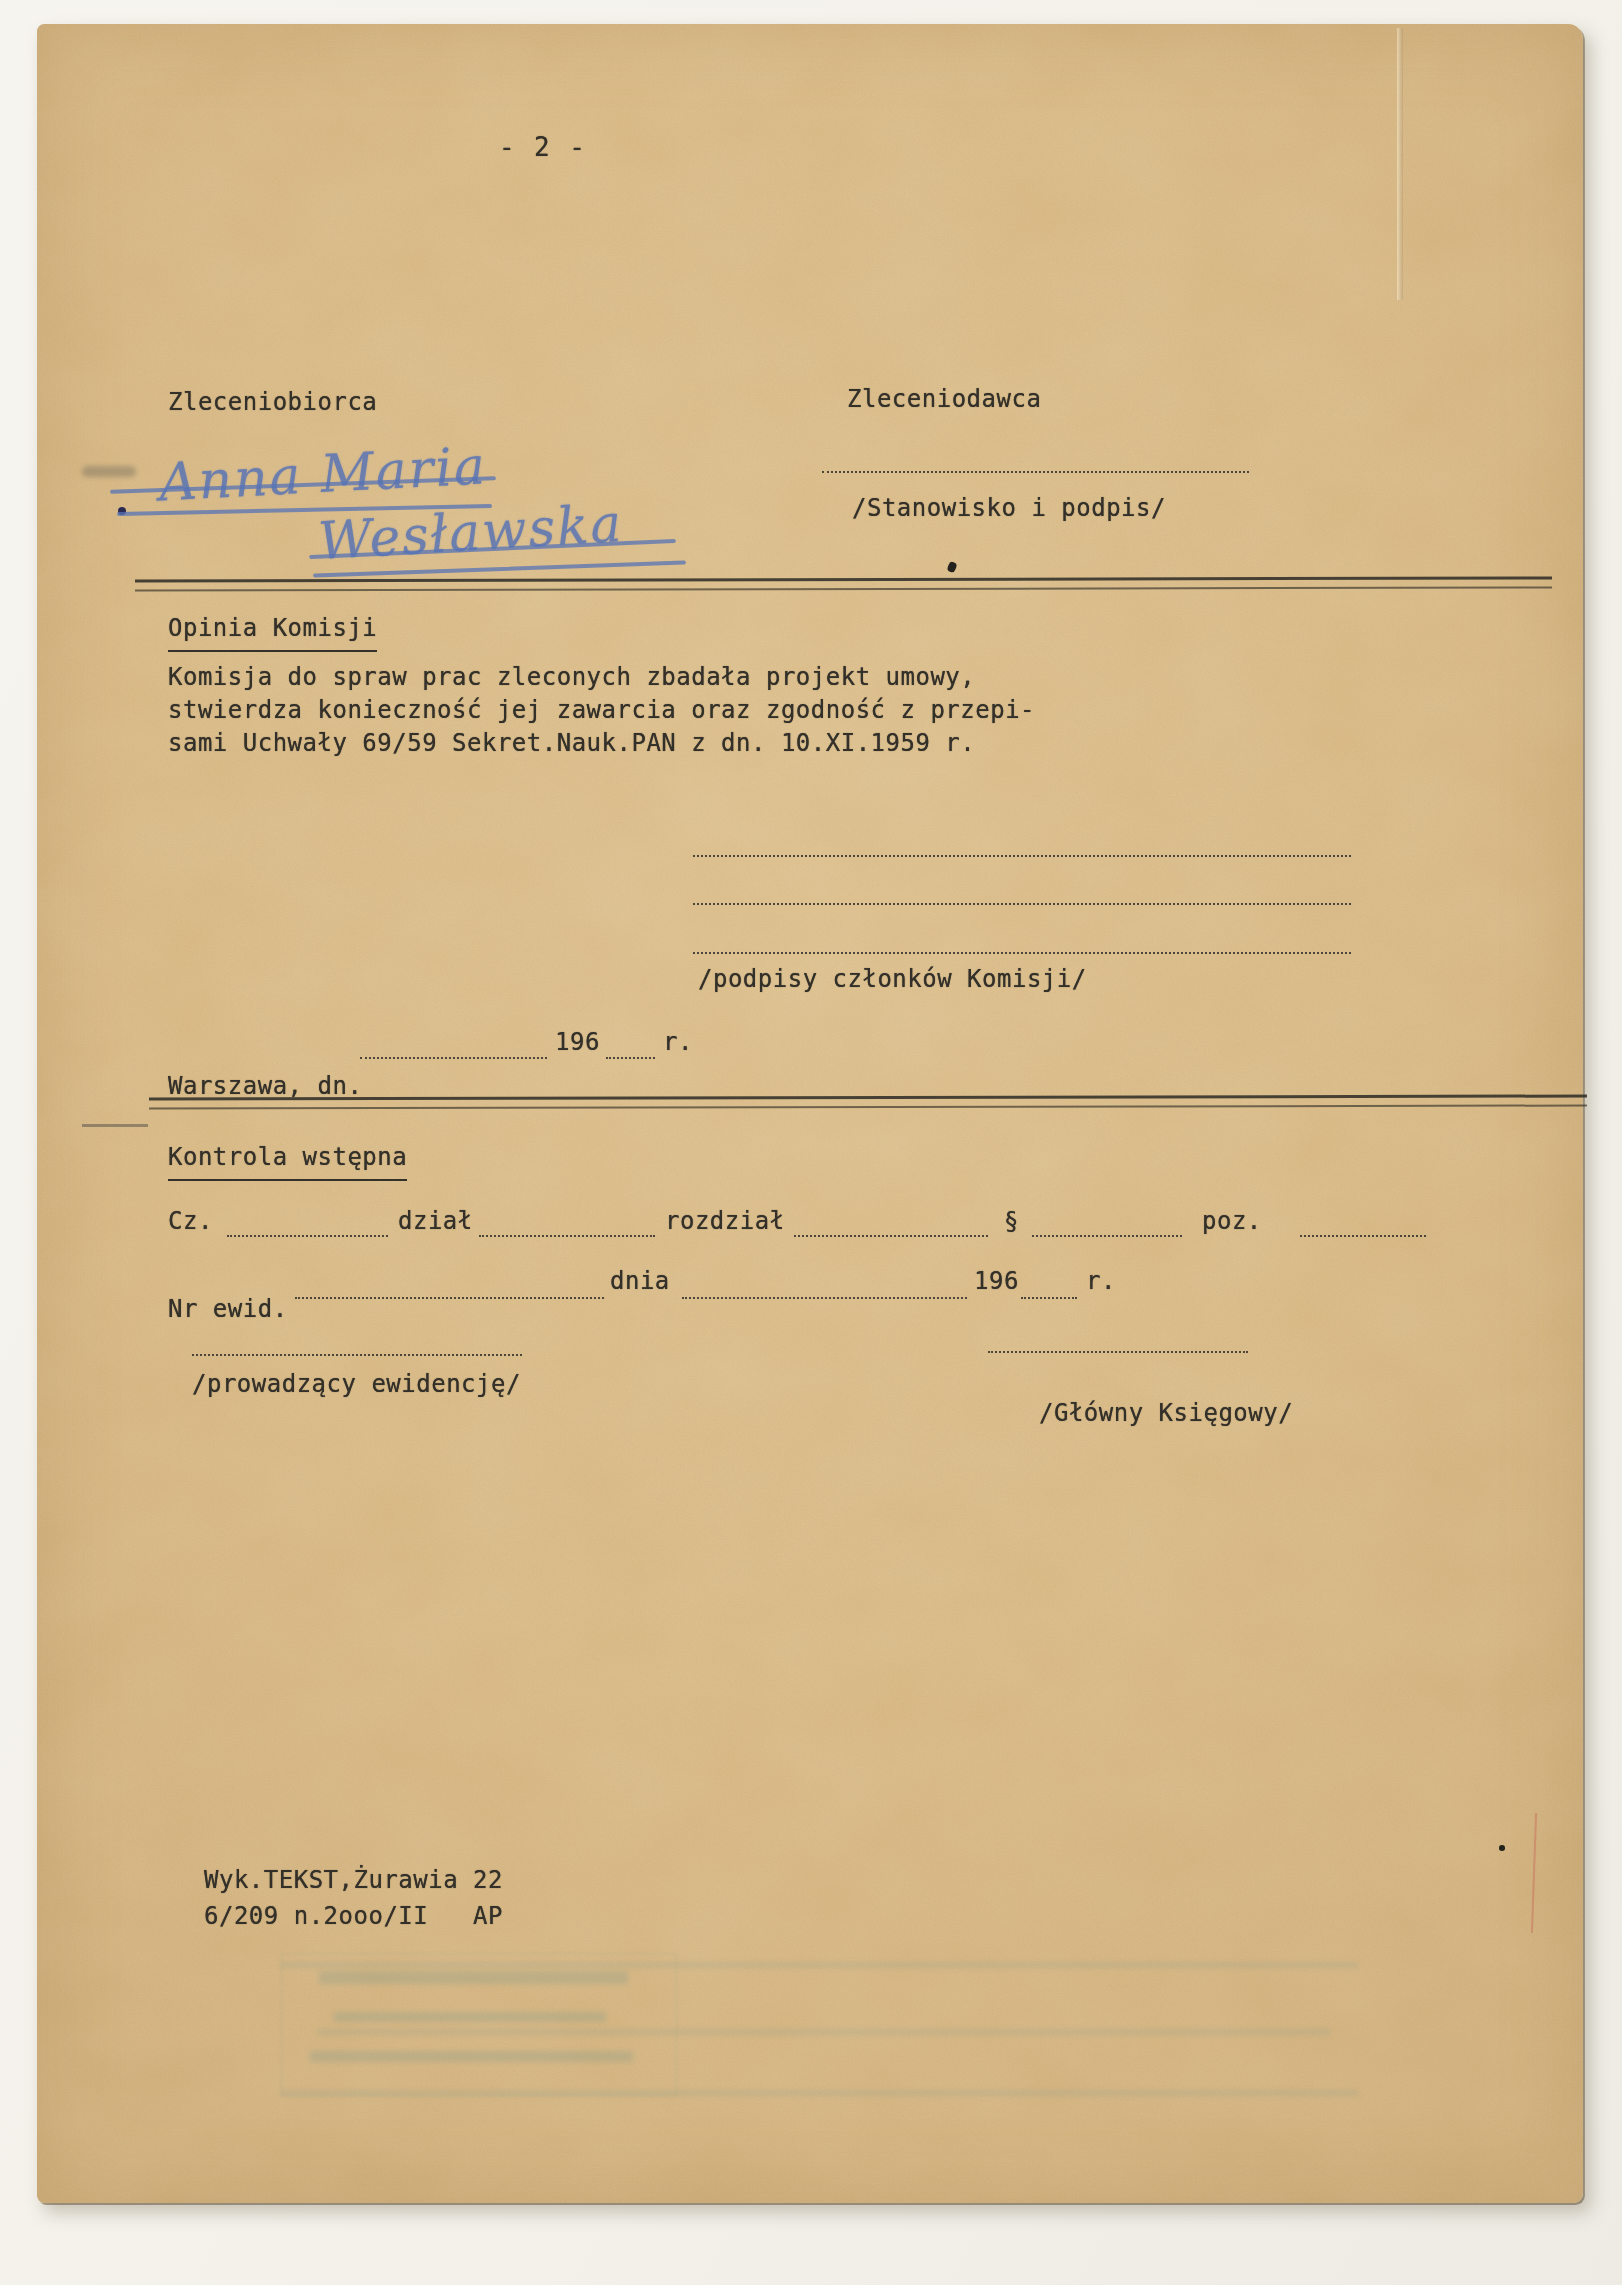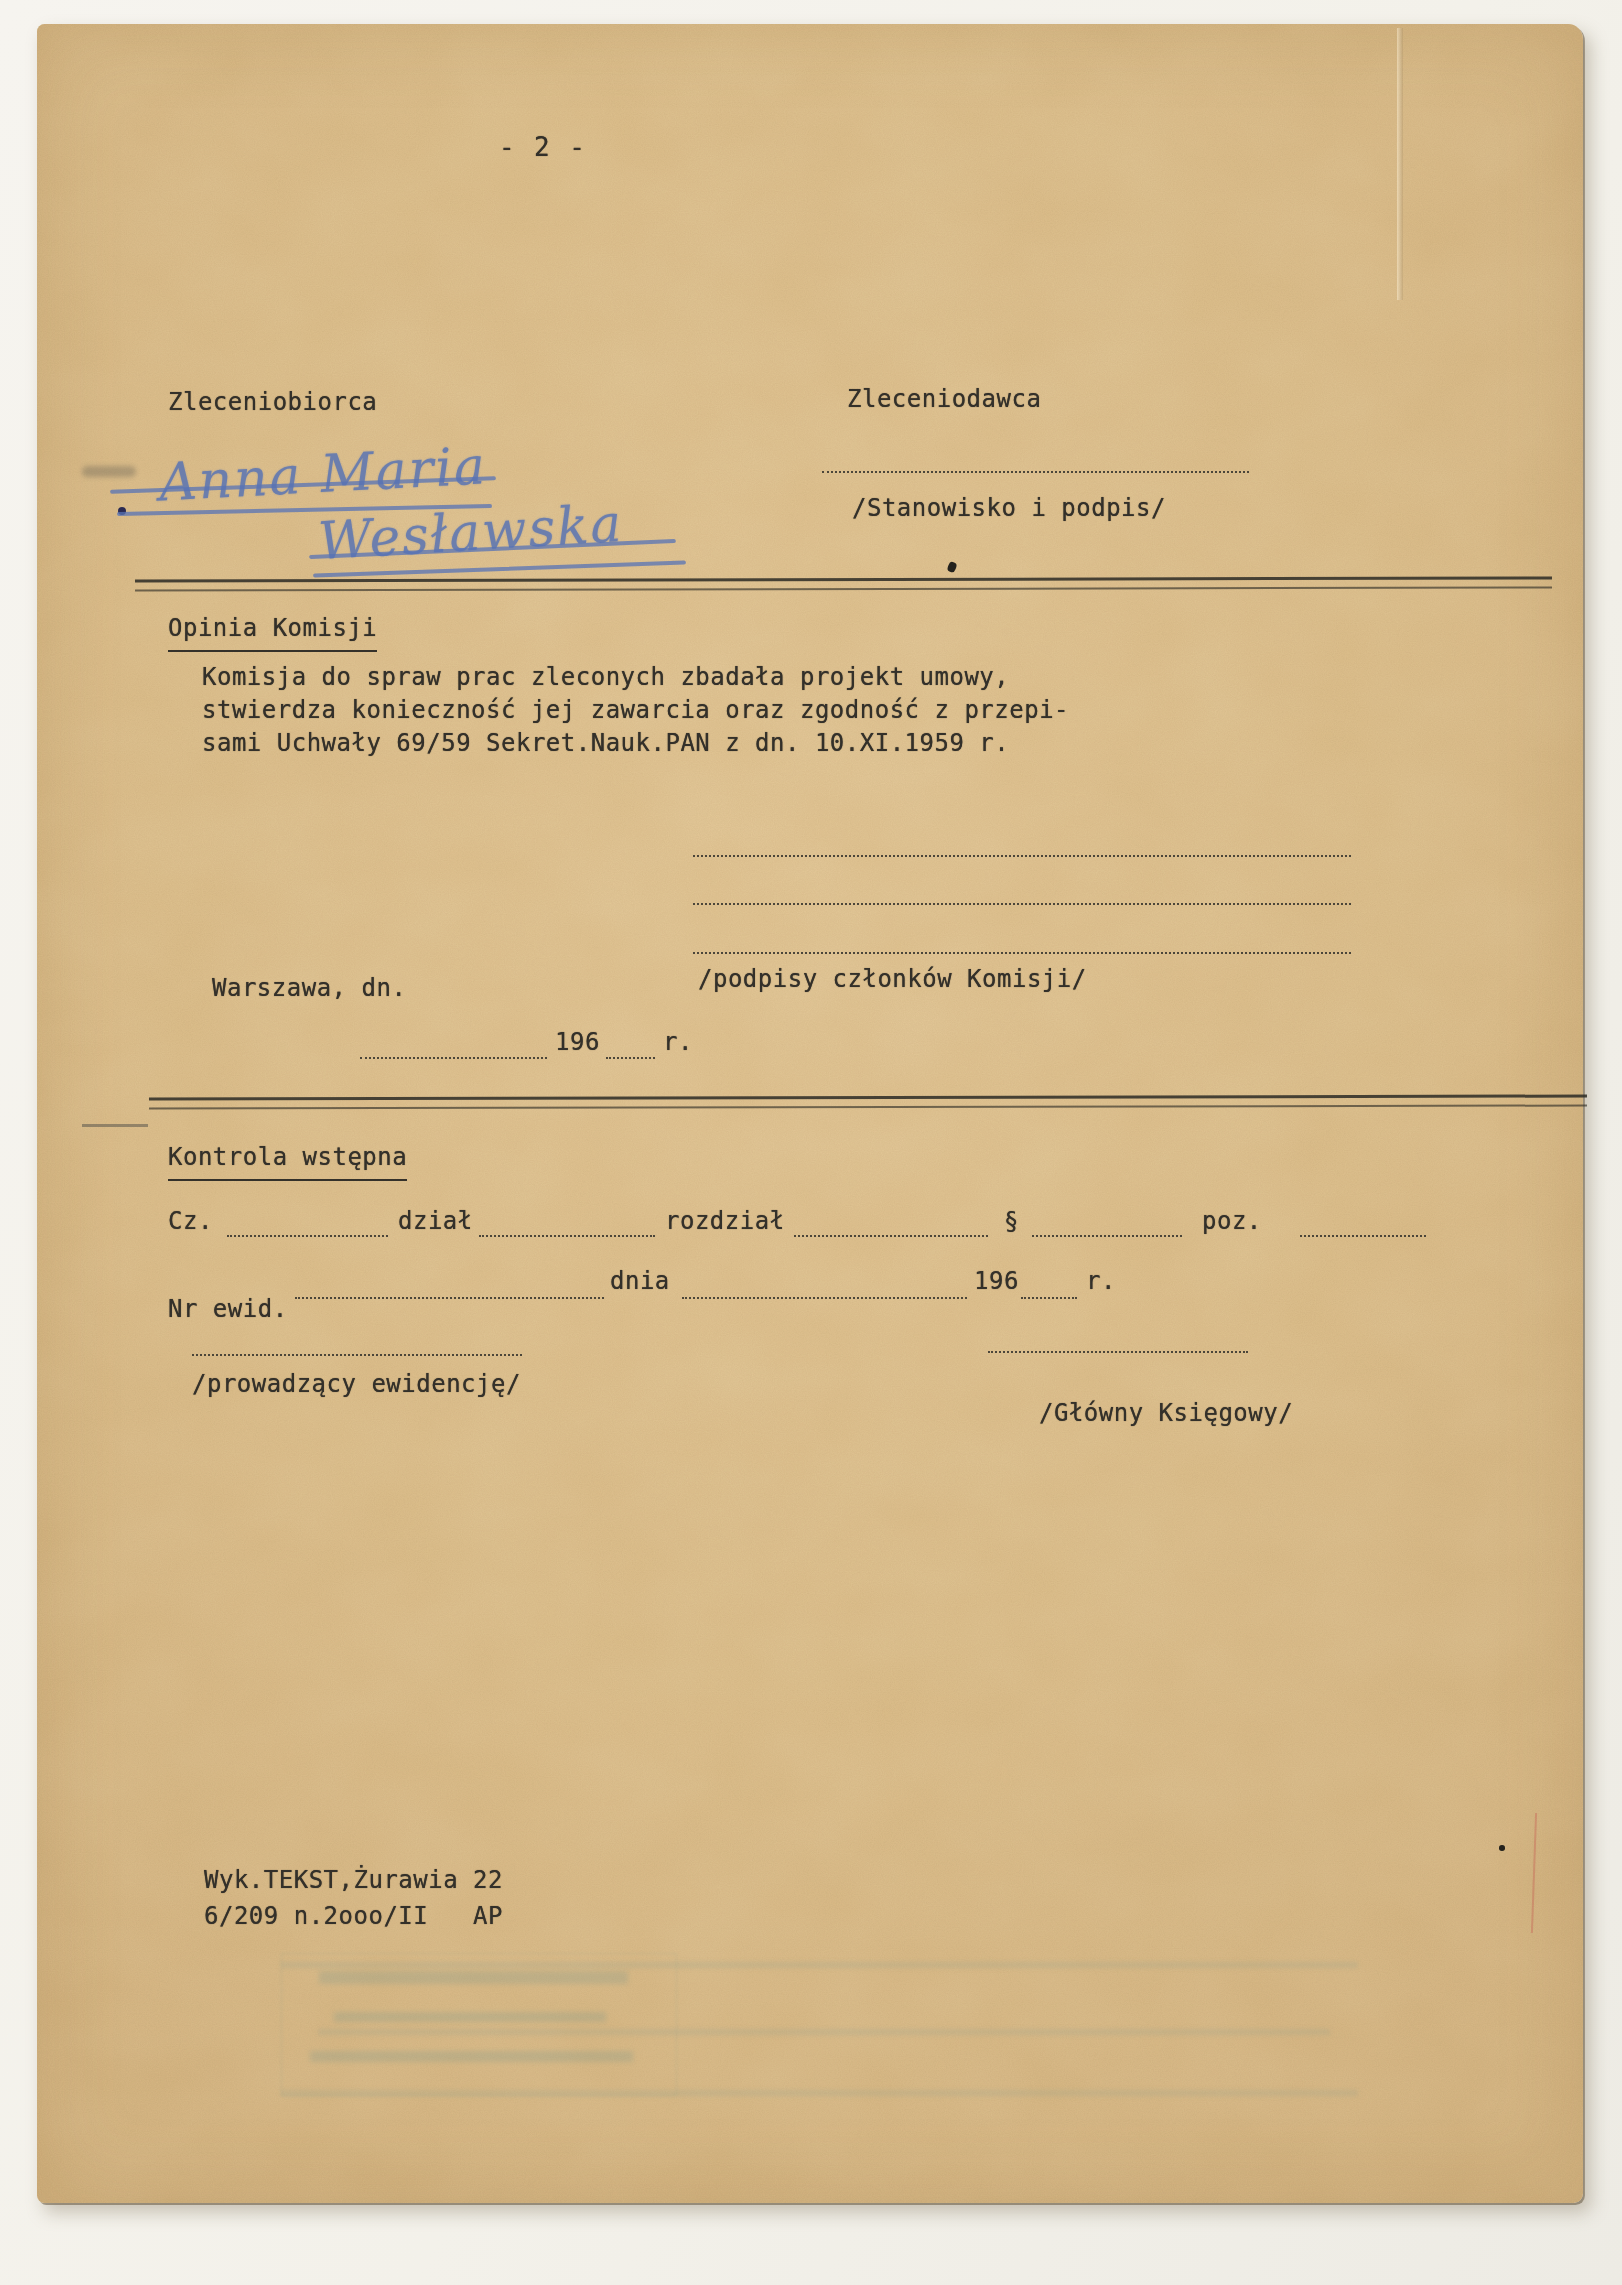--- a/index.html
+++ b/index.html
@@ -75,30 +75,30 @@
     <div class="strike" style="left:272px;top:523px;width:367px;transform:rotate(-2.5deg);"></div>
     <div class="strike" style="left:276px;top:543px;width:373px;transform:rotate(-2deg);"></div>
 
     <div class="blank" style="left:785px;top:439px;width:427px;"></div>
     <div class="tw" style="left:815px;top:468px;">/Stanowisko i podpis/</div>
     <div class="speck" style="left:911px;top:538px;width:7.5px;height:10.3px;transform:rotate(20deg);border-radius:40%;"></div>
 
     <div class="rule" style="left:98px;top:554px;width:1417px;"></div>
 
     <div class="tw heading" style="left:131px;top:588px;">Opinia Komisji</div>
-    <div class="tw" style="left:131px;top:637px;margin-left:34px;">Komisja do spraw prac zleconych zbadała projekt umowy,
+    <div class="tw" style="left:131px;top:637px;">Komisja do spraw prac zleconych zbadała projekt umowy,
 stwierdza konieczność jej zawarcia oraz zgodność z przepi-
 sami Uchwały 69/59 Sekret.Nauk.PAN z dn. 10.XI.1959 r.</div>
 
     <div class="blank" style="left:656px;top:823px;width:658px;"></div>
     <div class="blank" style="left:656px;top:871px;width:658px;"></div>
     <div class="blank" style="left:656px;top:920px;width:658px;"></div>
     <div class="tw" style="left:661px;top:939px;">/podpisy członków Komisji/</div>
 
-    <div class="tw" style="left:131px;top:948px;margin-left:44px;">Warszawa, dn.</div>
+    <div class="tw" style="left:131px;top:1046px;">Warszawa, dn.</div>
     <div class="blank" style="left:323px;top:1025px;width:187px;"></div>
     <div class="tw" style="left:518px;top:1002px;">196</div>
     <div class="blank" style="left:569px;top:1025px;width:49px;"></div>
     <div class="tw" style="left:626px;top:1002px;">r.</div>
 
     <div class="rule" style="left:112px;top:1072px;width:1438px;"></div>
     <div class="pencil"></div>
 
     <div class="tw heading" style="left:131px;top:1117px;">Kontrola wstępna</div>
 

